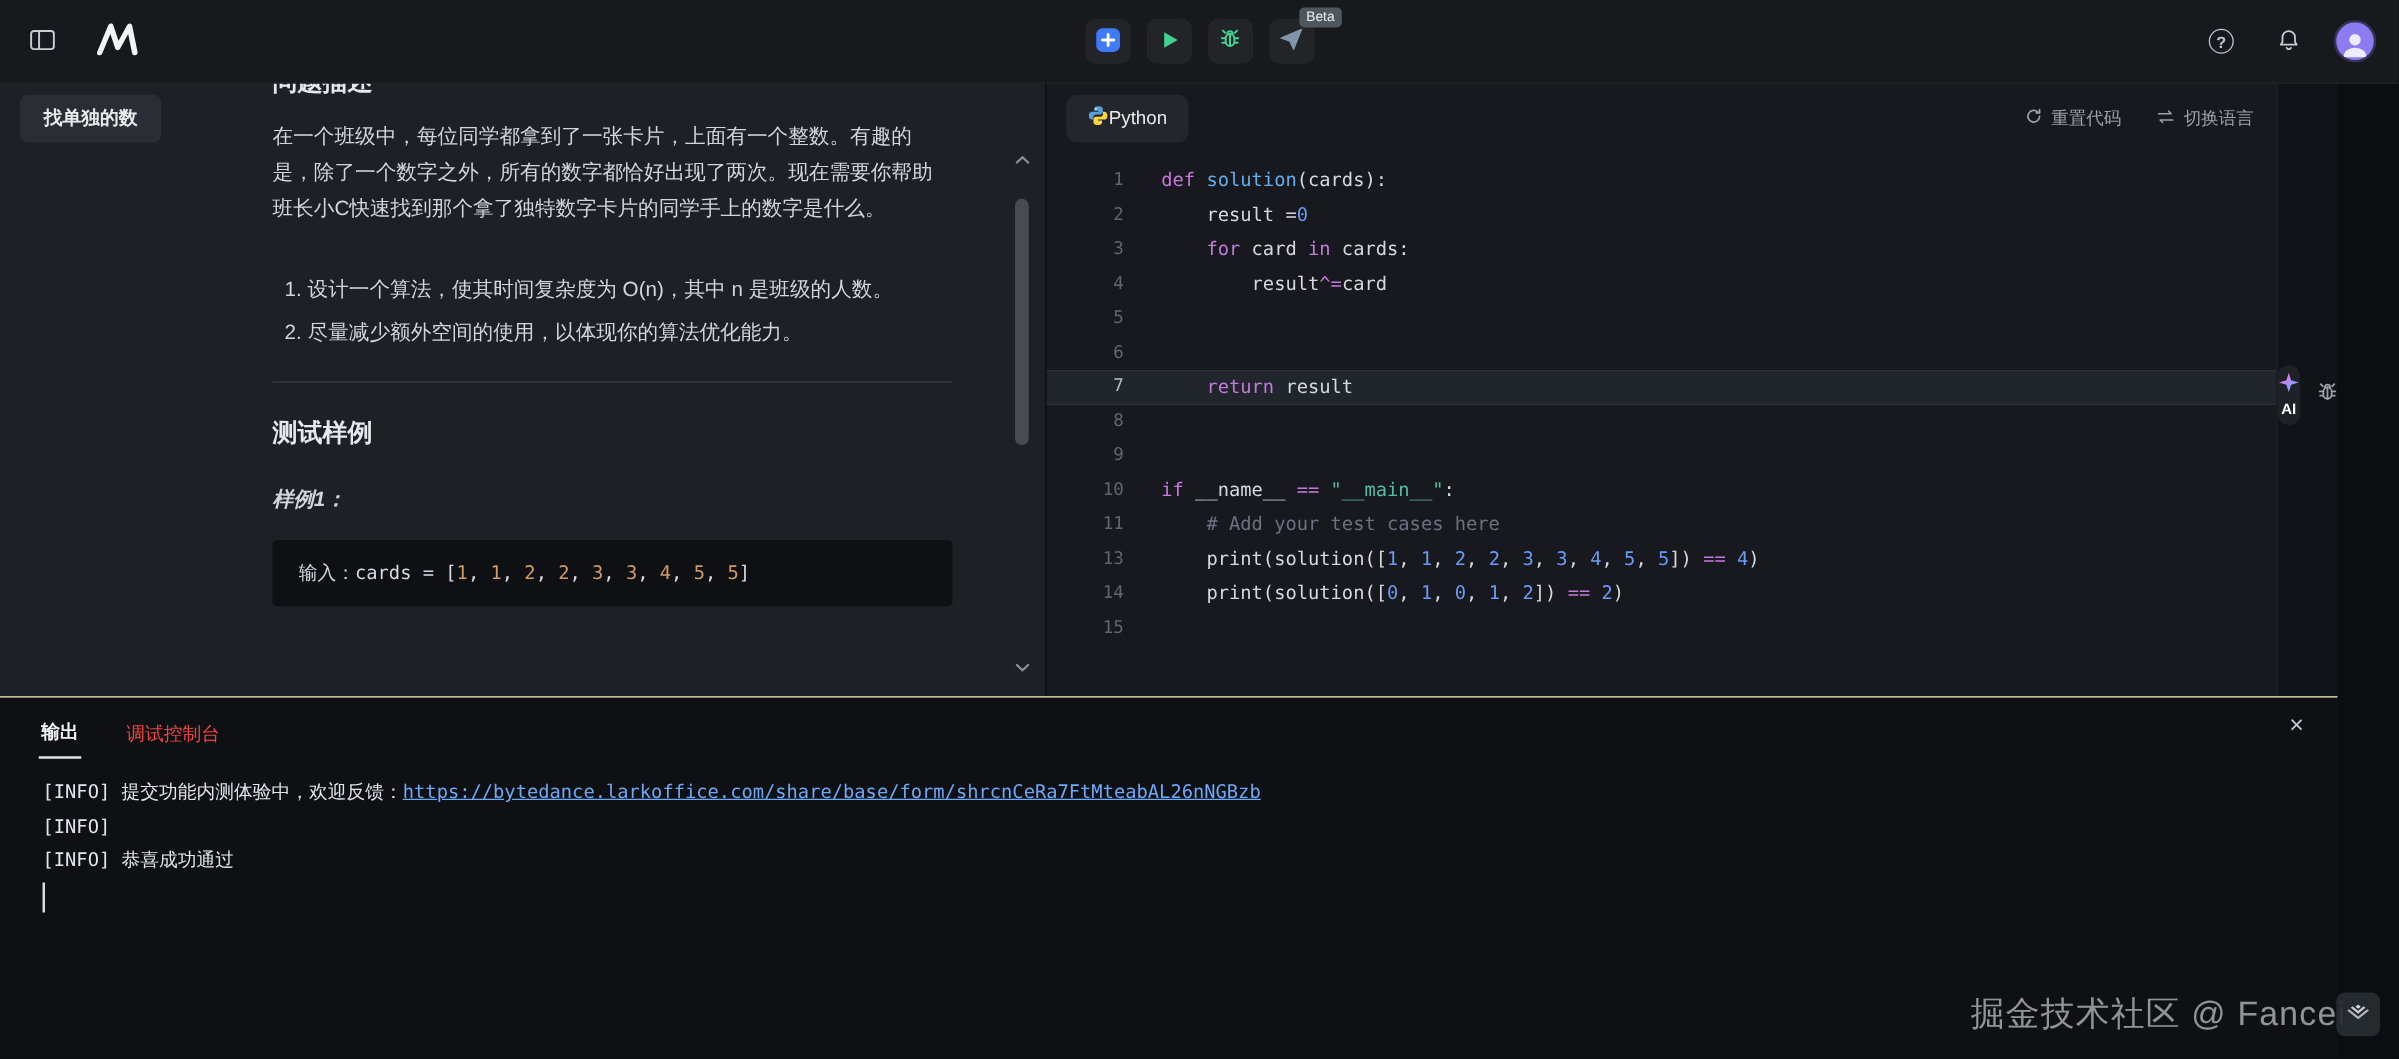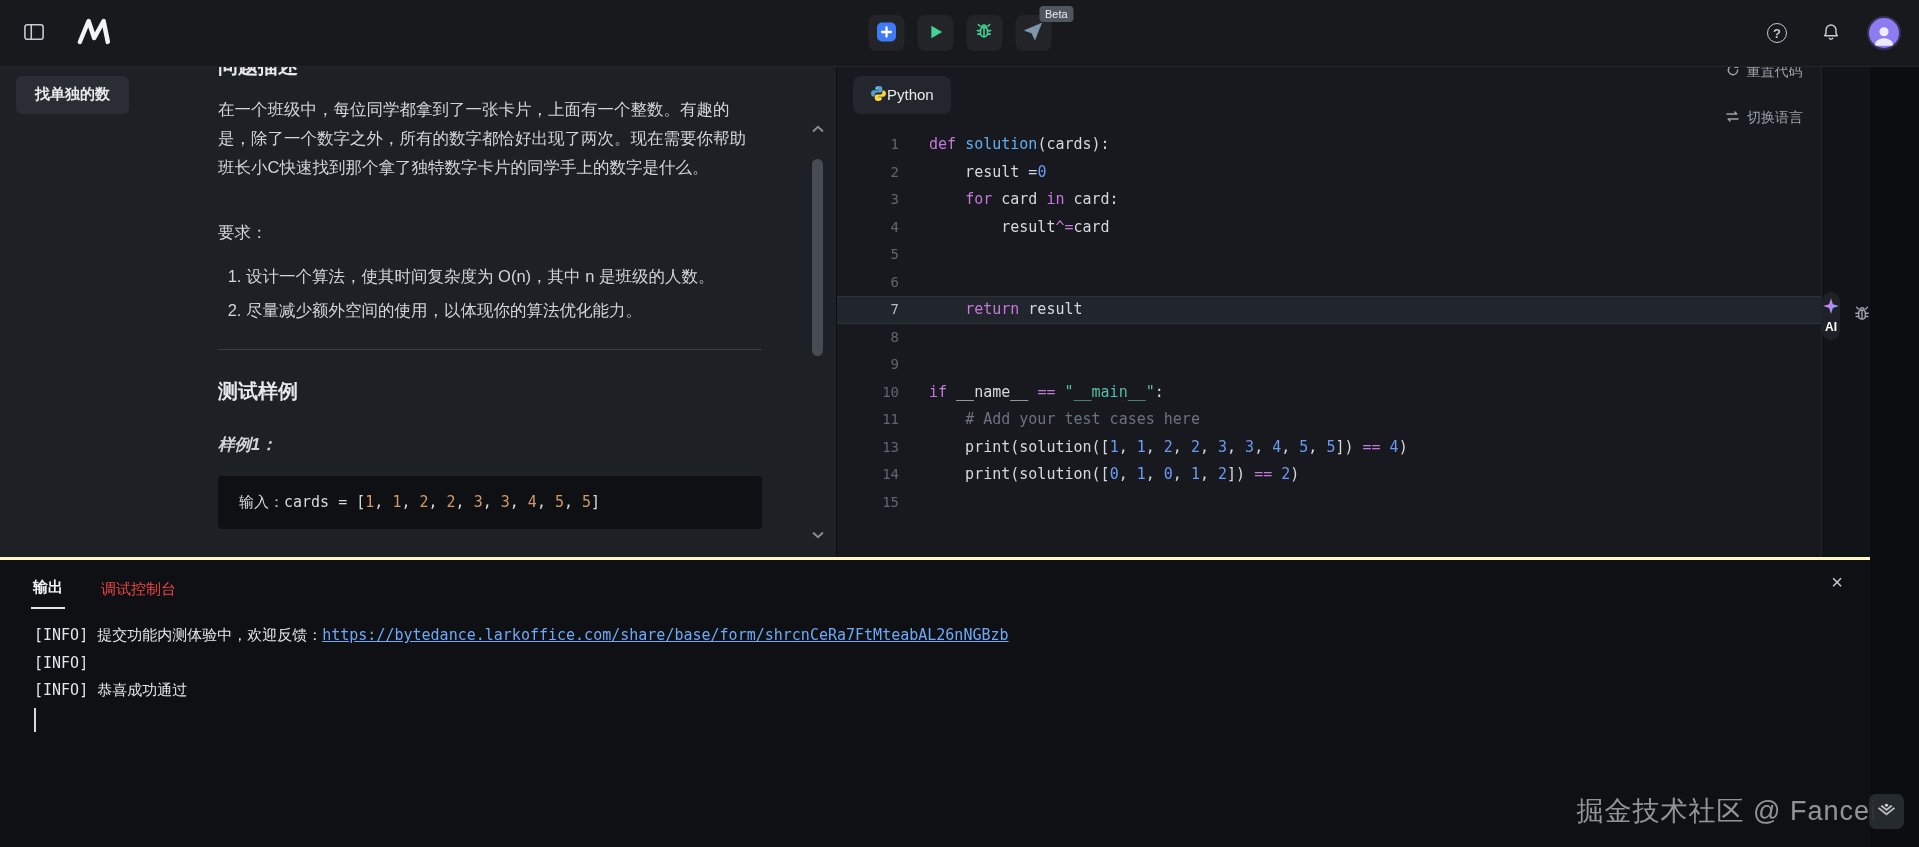--- a/index.html
+++ b/index.html
@@ -56,42 +56,42 @@
     background:#474c54;border-radius:6px;cursor:pointer;}
   .lp-scroll-up{position:absolute;right:12px;top:52px;}
   .lp-scroll-down{position:absolute;right:12px;top:458px;}
 
   
   .editor-panel{flex:1;background:#17191e;display:flex;flex-direction:column;min-width:0;}
   .ed-header{height:55px;flex:none;display:flex;align-items:center;justify-content:space-between;
     padding:0 18px 0 16px;}
   .lang-chip{height:38px;background:#23262c;border-radius:8px;display:flex;align-items:center;gap:0;
     padding:0 17px;color:#e8eaec;font-size:15px;border:none;cursor:pointer;}
-  .ed-actions{display:flex;align-items:center;gap:28px;flex-direction:column;}
+  .ed-actions{display:flex;align-items:center;gap:28px;}
   .ed-action{display:flex;align-items:center;gap:7px;background:none;border:none;color:#9aa1a9;
     font-size:14px;cursor:pointer;font-family:"Liberation Sans",sans-serif;}
   .code-area{flex:1;padding-top:9px;font:15px/27.5px "DejaVu Sans Mono",monospace;overflow:hidden;}
   .code-line{display:flex;height:27.5px;align-items:center;}
   .code-line .ln{width:72px;flex:none;text-align:right;padding-right:10px;color:#5f6672;font-size:14px;}
   .code-line .src{flex:1;padding-left:20px;white-space:pre;color:#d5d9df;}
   .code-line.active{background:#21252c;box-shadow:inset 0 1px 0 #2d3139,inset 0 -1px 0 #2d3139;}
   .code-line.active .ln{color:#b6bcc6;}
   .tok-kw{color:var(--keyword);} .tok-fn{color:var(--function);} .tok-num{color:var(--number);}
   .tok-str{color:var(--string);} .tok-com{color:var(--comment);} .tok-op{color:var(--keyword);}
 
   
   .right-strip{width:49px;flex:none;background:#101317;border-left:1px solid #212429;
     display:flex;flex-direction:row;align-items:center;padding-top:7px;gap:12px;}
   .ai-btn{width:40px;height:48px;background:#1e2126;border-radius:10px;border:none;cursor:pointer;
     display:flex;flex-direction:column;align-items:center;justify-content:center;gap:2px;}
   .ai-label{color:#fff;font-size:12px;font-weight:700;font-family:"Liberation Sans",sans-serif;}
   .strip-btn{background:none;border:none;cursor:pointer;display:flex;align-items:center;justify-content:center;}
 
   
-  .console{flex:1;background:#0e1013;border-top:3px solid #fef9c3;position:relative;
+  .console{flex:1;background:#0e1013;border-top:1px solid #fef9c3;position:relative;
     display:flex;flex-direction:column;min-height:0;}
   .console-header{height:49px;flex:none;display:flex;align-items:flex-end;gap:34px;padding:0 0 0 31px;}
   .ctab{font-size:15px;padding:0 2px 10px;color:#ef4444;background:none;border:none;cursor:pointer;
     font-family:"Liberation Sans",sans-serif;}
   .ctab.active{color:#f2f3f5;font-weight:700;border-bottom:2px solid #dfe2e6;}
   .console-close{position:absolute;top:12px;right:27px;color:#c6cad0;font-size:20px;line-height:1;
     background:none;border:none;cursor:pointer;}
   .console-body{flex:1;padding:13px 0 0 34px;font:15px/27.5px "DejaVu Sans Mono",monospace;color:#e2e5e9;overflow:hidden;}
   .clink{color:var(--link);text-decoration:underline;cursor:pointer;}
   .cursor{width:2px;height:24px;background:#d7dade;margin-top:3px;}
@@ -184,21 +184,20 @@
     <div class="left-col">
       <div class="main-row">
 
         <section class="left-panel">
           <div class="lp-header">
             <div class="tab-chip">找单独的数</div>
           </div>
           <div class="lp-content">
             <h3>问题描述</h3>
             <p class="desc">在一个班级中，每位同学都拿到了一张卡片，上面有一个整数。有趣的是，除了一个数字之外，所有的数字都恰好出现了两次。现在需要你帮助班长小C快速找到那个拿了独特数字卡片的同学手上的数字是什么。</p>
-            <p class="req">要求：</p>
             <ol id="req-list">
                 <li>设计一个算法，使其时间复杂度为 O(n)，其中 n 是班级的人数。</li>
                 <li>尽量减少额外空间的使用，以体现你的算法优化能力。</li>
               </ol>
             <hr>
             <h2>测试样例</h2>
             <p class="sample-label">样例1：</p>
             <pre class="sample" id="sample-code"><div><span>输入：cards = [</span><span class="snum">1</span><span>, </span><span class="snum">1</span><span>, </span><span class="snum">2</span><span>, </span><span class="snum">2</span><span>, </span><span class="snum">3</span><span>, </span><span class="snum">3</span><span>, </span><span class="snum">4</span><span>, </span><span class="snum">5</span><span>, </span><span class="snum">5</span><span>]</span></div></pre>
           </div>
           <span class="lp-scroll-up">
@@ -251,21 +250,21 @@
               <div class="code-line">
                 <span class="ln">1</span>
                 <span class="src"><span class="tok-kw">def</span><span> </span><span class="tok-fn">solution</span><span>(cards):</span></span>
               </div>
               <div class="code-line">
                 <span class="ln">2</span>
                 <span class="src"><span>    result =</span><span class="tok-num">0</span></span>
               </div>
               <div class="code-line">
                 <span class="ln">3</span>
-                <span class="src"><span>    </span><span class="tok-kw">for</span><span> card </span><span class="tok-kw">in</span><span> card:</span></span>
+                <span class="src"><span>    </span><span class="tok-kw">for</span><span> card </span><span class="tok-kw">in</span><span> cards:</span></span>
               </div>
               <div class="code-line">
                 <span class="ln">4</span>
                 <span class="src"><span>        result</span><span class="tok-op">^=</span><span>card</span></span>
               </div>
               <div class="code-line">
                 <span class="ln">5</span>
                 <span class="src"></span>
               </div>
               <div class="code-line">

